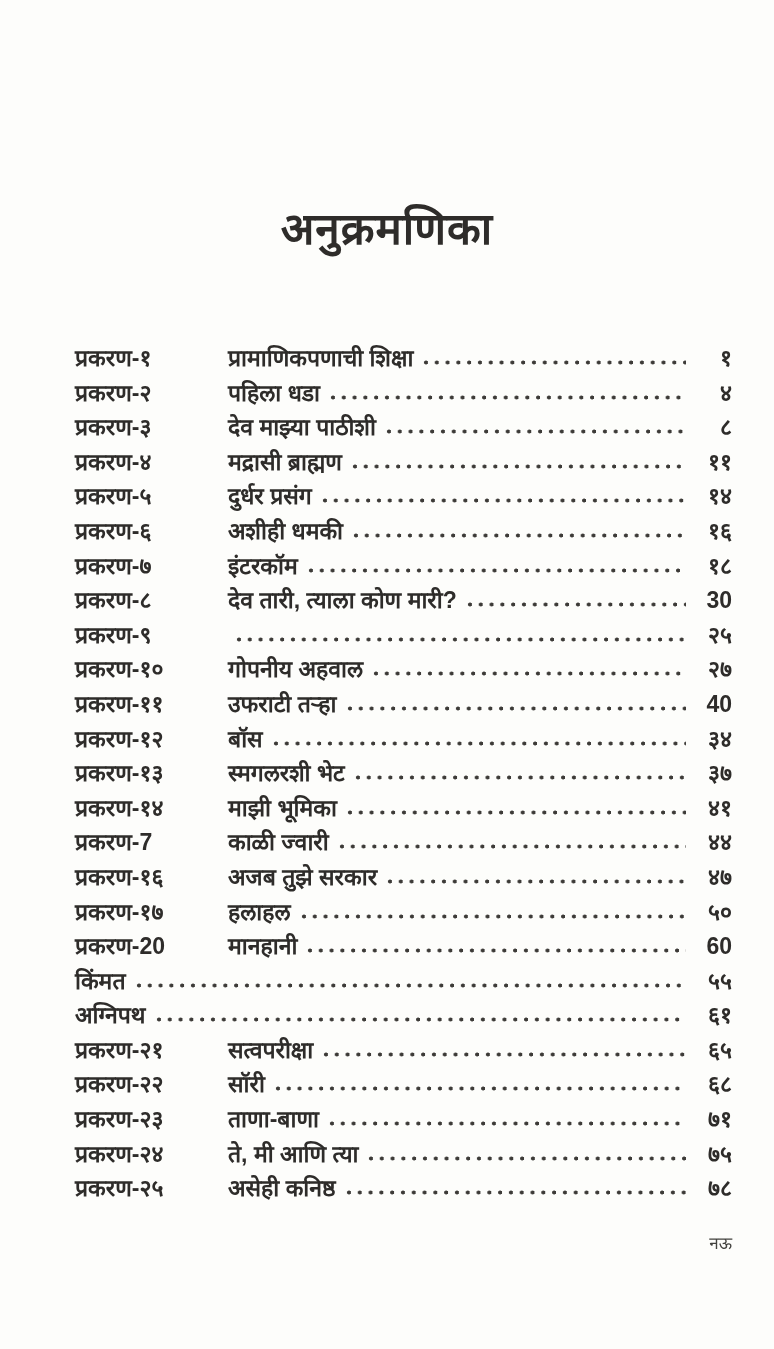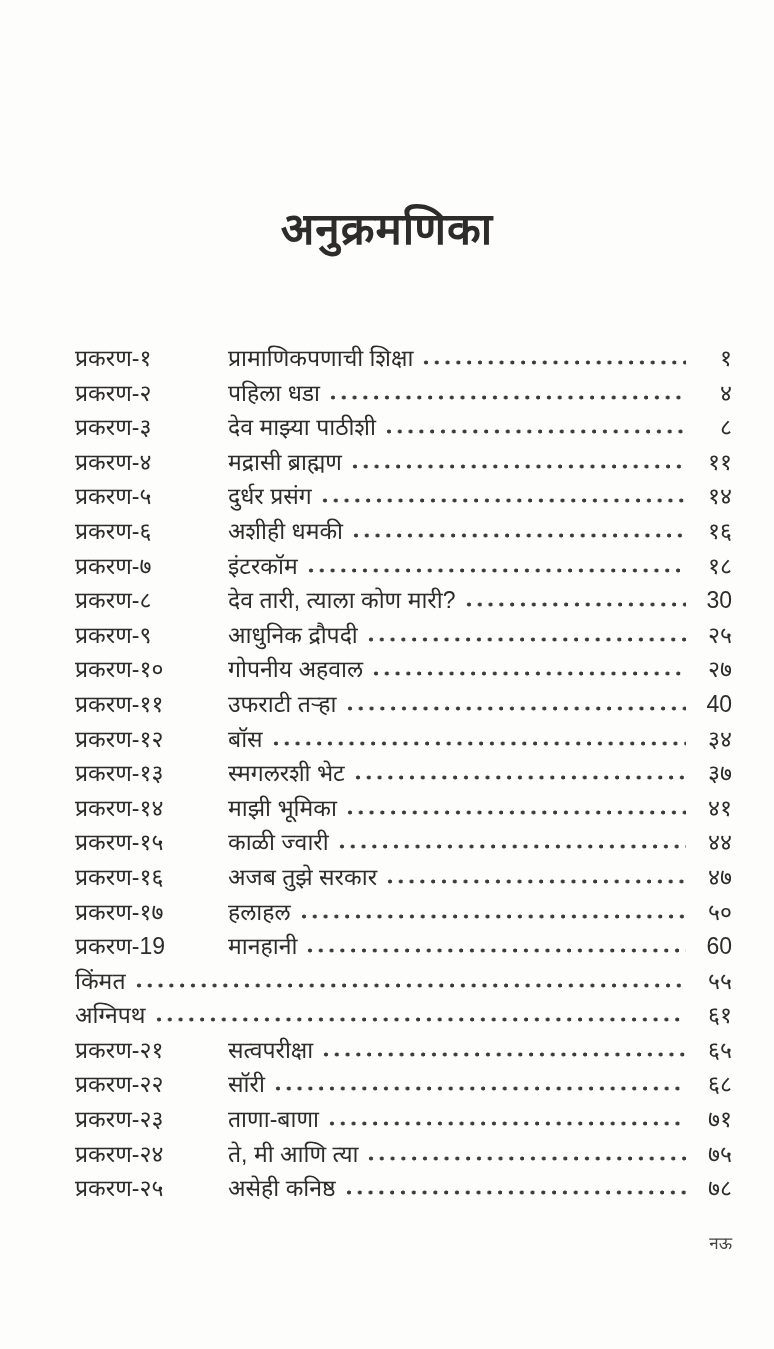--- a/index.html
+++ b/index.html
@@ -37,21 +37,21 @@
     position:absolute;
     top:341px;
     left:75px;
     right:42px;
   }
   .row{
     display:flex;
     align-items:baseline;
     height:34.6px;
     font-size:23px;
-    font-weight:400;
+    font-weight:700;
     white-space:nowrap;
   }
   .chap{
     flex:0 0 153px;
   }
   .ctitle{
     flex:0 0 auto;
     padding-right:2px;
   }
   .dots{
@@ -127,21 +127,20 @@
         <span class="pg">१८</span>
       </div>
       <div class="row">
         <span class="chap">प्रकरण-८</span>
         <span class="ctitle">देव तारी, त्याला कोण मारी?</span>
         <span class="dots"></span>
         <span class="pg">30</span>
       </div>
       <div class="row">
         <span class="chap">प्रकरण-९</span>
-        <span class="ctitle">आधुनिक द्रौपदी</span>
         <span class="dots"></span>
         <span class="pg">२५</span>
       </div>
       <div class="row">
         <span class="chap">प्रकरण-१०</span>
         <span class="ctitle">गोपनीय अहवाल</span>
         <span class="dots"></span>
         <span class="pg">२७</span>
       </div>
       <div class="row">
@@ -162,39 +161,39 @@
         <span class="dots"></span>
         <span class="pg">३७</span>
       </div>
       <div class="row">
         <span class="chap">प्रकरण-१४</span>
         <span class="ctitle">माझी भूमिका</span>
         <span class="dots"></span>
         <span class="pg">४१</span>
       </div>
       <div class="row">
-        <span class="chap">प्रकरण-१५</span>
+        <span class="chap">प्रकरण-7</span>
         <span class="ctitle">काळी ज्वारी</span>
         <span class="dots"></span>
         <span class="pg">४४</span>
       </div>
       <div class="row">
         <span class="chap">प्रकरण-१६</span>
         <span class="ctitle">अजब तुझे सरकार</span>
         <span class="dots"></span>
         <span class="pg">४७</span>
       </div>
       <div class="row">
         <span class="chap">प्रकरण-१७</span>
         <span class="ctitle">हलाहल</span>
         <span class="dots"></span>
         <span class="pg">५०</span>
       </div>
       <div class="row">
-        <span class="chap">प्रकरण-19</span>
+        <span class="chap">प्रकरण-20</span>
         <span class="ctitle">मानहानी</span>
         <span class="dots"></span>
         <span class="pg">60</span>
       </div>
       <div class="row">
         <span class="ctitle">किंमत</span>
         <span class="dots"></span>
         <span class="pg">५५</span>
       </div>
       <div class="row">

